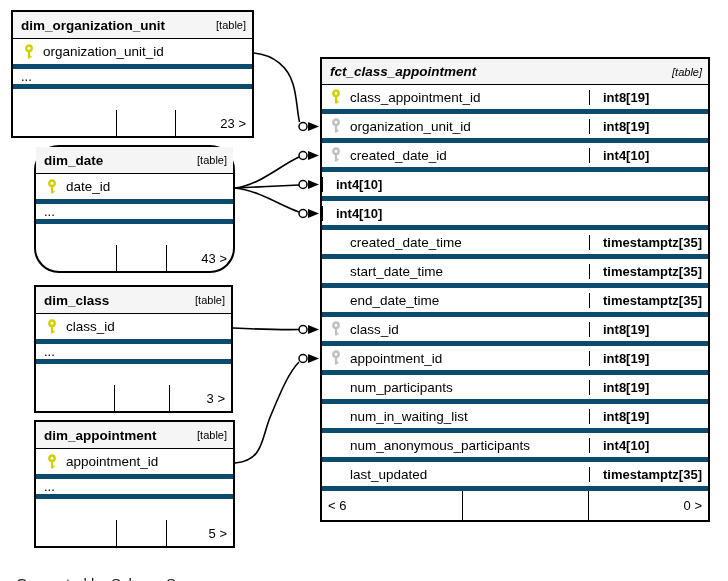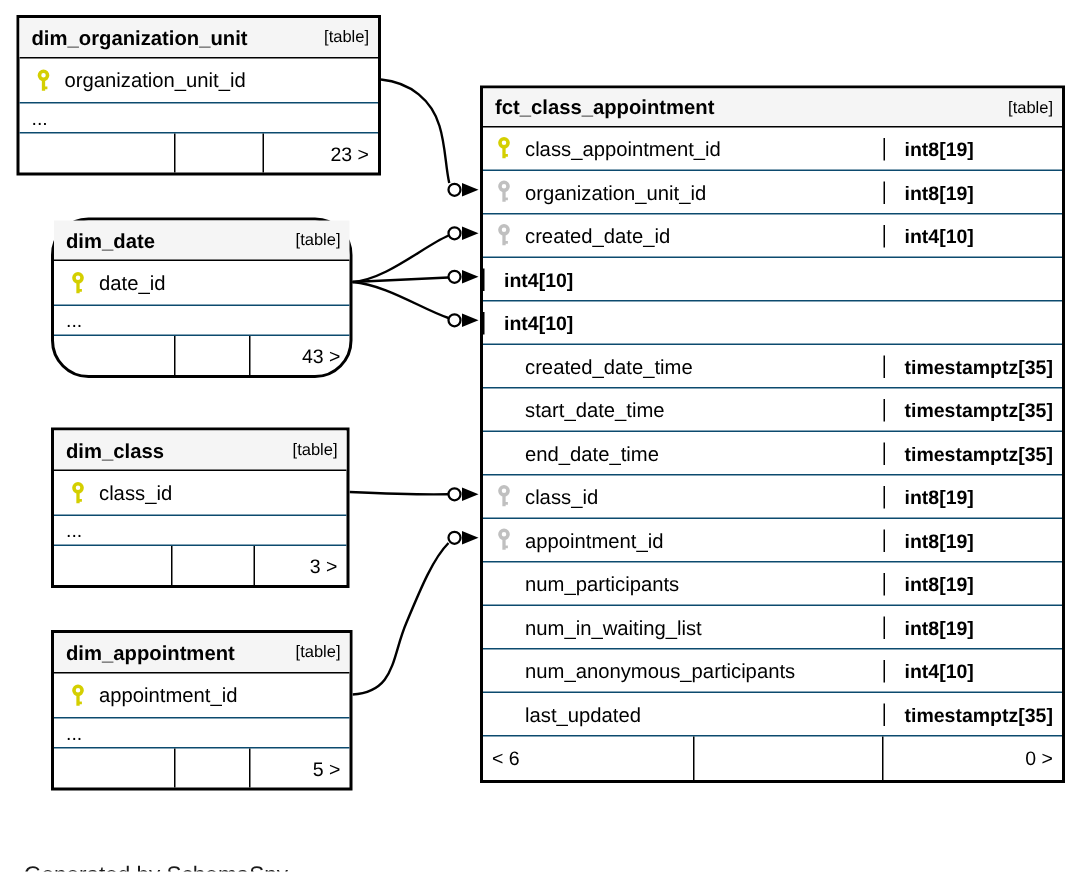--- a/index.html
+++ b/index.html
@@ -17,42 +17,42 @@
   .table { position:absolute; box-sizing:border-box; background:#fff;
            border:2px solid #000; display:flex; flex-direction:column; }
 
   .thead { background:#f5f5f5; border-bottom:1px solid #000; box-sizing:border-box;
            display:flex; justify-content:space-between; align-items:center;
            padding:0 6px 0 8px; }
   .tname { font-weight:bold; font-size:13.5px; white-space:nowrap; }
   .ttag  { font-weight:normal; font-size:11px; white-space:nowrap; margin-left:10px; }
 
   .row { box-sizing:border-box; display:flex; align-items:center;
-         border-bottom:1px solid #0c4a6e; }
+         border-bottom:5px solid #0c4a6e; }
   .keyslot { width:20px; display:flex; align-items:center; justify-content:flex-start;
              flex:none; }
   .cname { font-size:13.5px; white-space:nowrap; }
   .dots  { font-size:13px; padding-left:8px; }
 
   .tfoot { box-sizing:border-box; display:flex; align-items:stretch; }
   .fcell { box-sizing:border-box; display:flex; align-items:center; font-size:13px; }
   .fcell.sep { border-right:1px solid #000; }
   .fcell.right { justify-content:flex-end; padding-right:6px; }
   .fcell.left  { justify-content:flex-start; padding-left:6px; }
   .fcell.grow  { flex:1; }
 
   
   .dim .thead { height:27px; }
   .dim .keyrow { height:30px; padding-left:10px; }
   .dim .dotsrow { height:20px; }
-  .dim .tfoot { height:26px; }
+  .dim .tfoot { height:26px;margin-top:21px; }
 
   
   .fct { left:320px; top:57px; width:390px; }
-  .fct .thead { height:26px; }
+  .fct .thead { height:26px;font-style:italic; }
   .fct .frow { height:29px; }
   .fct .fname { box-sizing:border-box; width:267px; flex:none; display:flex;
                 align-items:center; padding-left:8px; }
   .fct .ftype { box-sizing:border-box; flex:1; border-left:1px solid #000;
                 padding-left:13px; display:flex; align-items:center;
                 font-size:13px; white-space:nowrap;font-weight:bold; }
   .fct .tfoot { height:29px; }
 
   .keyicon { display:block; }
 

